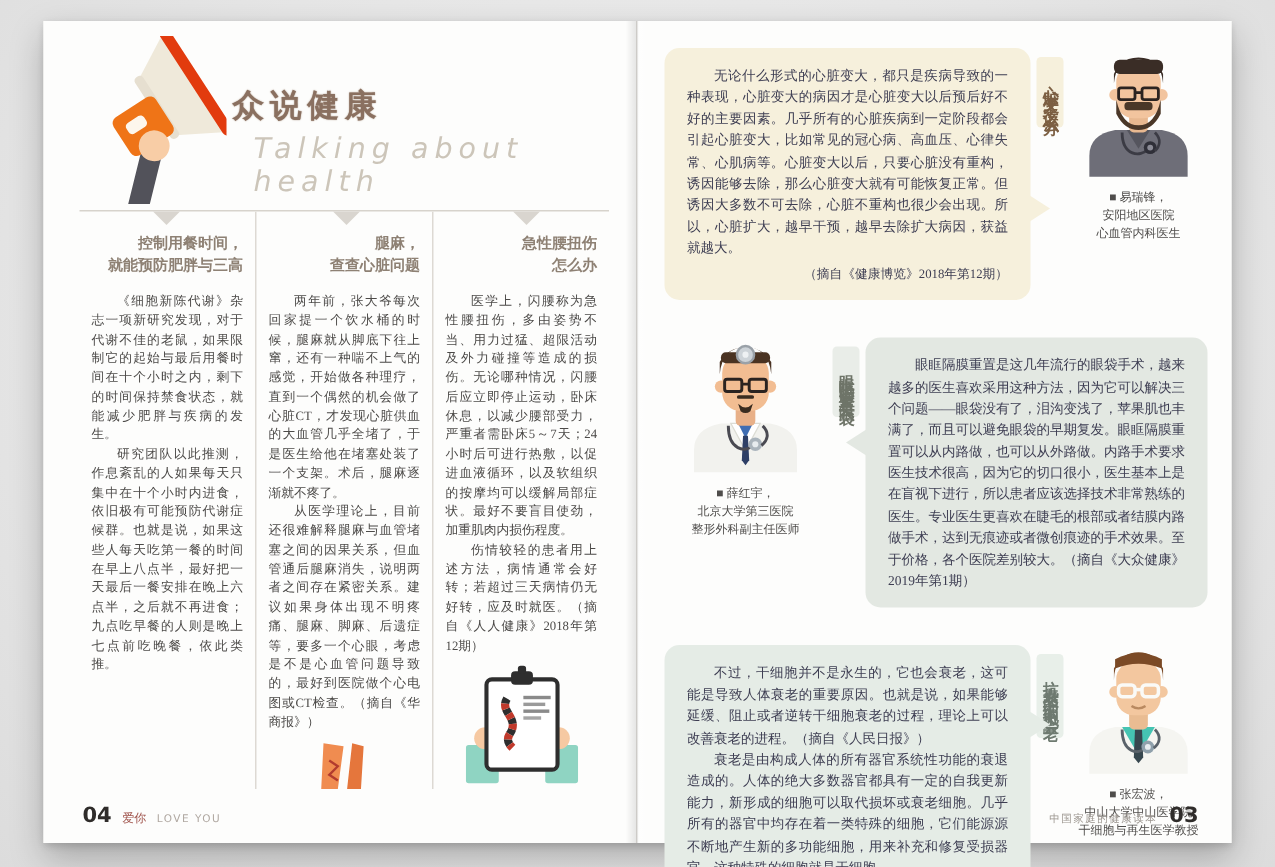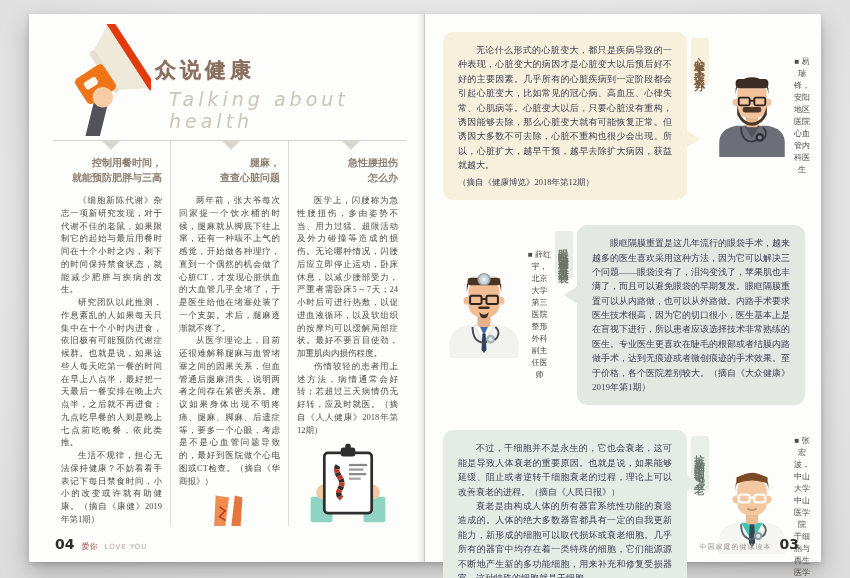--- a/index.html
+++ b/index.html
@@ -44,40 +44,40 @@
   .lp-footer { position:absolute; left:26px; bottom:10px; display:flex; align-items:baseline; gap:7px; }
   .pn { font-family:"DejaVu Sans",sans-serif; font-size:14px; font-weight:bold; color:#2f2c2a; }
   .mag-cn { font-size:8px; color:#a0544c; }
   .mag-en { font-family:"DejaVu Sans",sans-serif; font-size:7px; color:#b0a8a1; letter-spacing:1px;margin-top:12px; }
 
   
   .rp-inner { position:absolute; inset:0; padding:18px 16px 10px 18px; display:flex; flex-direction:column; gap:25px; }
   .row { display:flex; align-items:stretch; }
   .bubble { position:relative; border-radius:10px; padding:11px 15px; }
   .bubble p { font-size:9px; line-height:1.6; color:#3d3d52; text-align:justify; text-indent:2em; }
-  .bubble .src { text-align:left; font-size:8.5px; color:#3d3d52; margin-top:3px; text-indent:0; }
+  .bubble .src { text-align:right; font-size:8.5px; color:#3d3d52; margin-top:3px; text-indent:0; }
   .bub-cream { background:#f6f0dc; }
   .bub-green1 { background:#e3e8e2; }
   .bub-green2 { background:#e5ece6; }
   .tail { position:absolute; width:0; height:0; }
   .tail-r { right:-13px; border-top:9px solid transparent; border-bottom:9px solid transparent; }
   .tail-r.cream { border-left:14px solid #f6f0dc; }
   .tail-r.green { border-left:14px solid #e5ece6; }
   .tail-l { left:-13px; border-top:9px solid transparent; border-bottom:9px solid transparent; }
   .tail-l.green { border-right:14px solid #e3e8e2; }
   .vlabel {
     writing-mode:vertical-rl; text-orientation:upright;
     font-family:"DejaVu Sans",sans-serif; font-size:10.5px; font-weight:bold;
     letter-spacing:3px; padding:10px 2px; margin:6px 4px 0 4px; align-self:flex-start;
     border-radius:3px;
   }
   .vl-cream { color:#7c5f42; background:#f6f0dc; }
   .vl-green1 { color:#6e7468; background:#e9ede8; }
   .vl-green2 { color:#6e7a70; background:#e8efe9; }
-  .doc-col { width:92px; display:flex; flex-direction:row; align-items:center; justify-content:flex-start; gap:3px; flex:none; }
+  .doc-col { width:92px; display:flex; flex-direction:column; align-items:center; justify-content:flex-start; gap:3px; flex:none; }
   .doc-cap { font-size:8px; color:#4f4d4b; text-align:center; line-height:1.5; }
   .rp-footer { position:absolute; right:22px; bottom:10px; display:flex; align-items:baseline; gap:8px; }
   .rp-footer .small { font-size:7px; color:#9a948e; letter-spacing:1px; }
 </style>
 </head>
 <body>
 
 <div class="stage">
   <div class="spread">
     <div class="fold"></div>
@@ -112,21 +112,20 @@
           <span class="tri t3"></span>
           <div class="cols">
 
             <div class="col">
               <div class="col-h">
                 <div>控制用餐时间，</div>
                 <div>就能预防肥胖与三高</div>
               </div>
               <p>《细胞新陈代谢》杂志一项新研究发现，对于代谢不佳的老鼠，如果限制它的起始与最后用餐时间在十个小时之内，剩下的时间保持禁食状态，就能减少肥胖与疾病的发生。</p>
               <p>研究团队以此推测，作息紊乱的人如果每天只集中在十个小时内进食，依旧极有可能预防代谢症候群。也就是说，如果这些人每天吃第一餐的时间在早上八点半，最好把一天最后一餐安排在晚上六点半，之后就不再进食；九点吃早餐的人则是晚上七点前吃晚餐，依此类推。</p>
-              <p>生活不规律，担心无法保持健康？不妨看看手表记下每日禁食时间，小小的改变或许就有助健康。（摘自《康健》2019年第1期）</p>
 
             </div>
 
             <div class="col">
               <div class="col-h">
                 <div>腿麻，</div>
                 <div>查查心脏问题</div>
               </div>
               <p>两年前，张大爷每次回家提一个饮水桶的时候，腿麻就从脚底下往上窜，还有一种喘不上气的感觉，开始做各种理疗，直到一个偶然的机会做了心脏CT，才发现心脏供血的大血管几乎全堵了，于是医生给他在堵塞处装了一个支架。术后，腿麻逐渐就不疼了。</p>
               <p>从医学理论上，目前还很难解释腿麻与血管堵塞之间的因果关系，但血管通后腿麻消失，说明两者之间存在紧密关系。建议如果身体出现不明疼痛、腿麻、脚麻、后遗症等，要多一个心眼，考虑是不是心血管问题导致的，最好到医院做个心电图或CT检查。（摘自《华商报》）</p>

